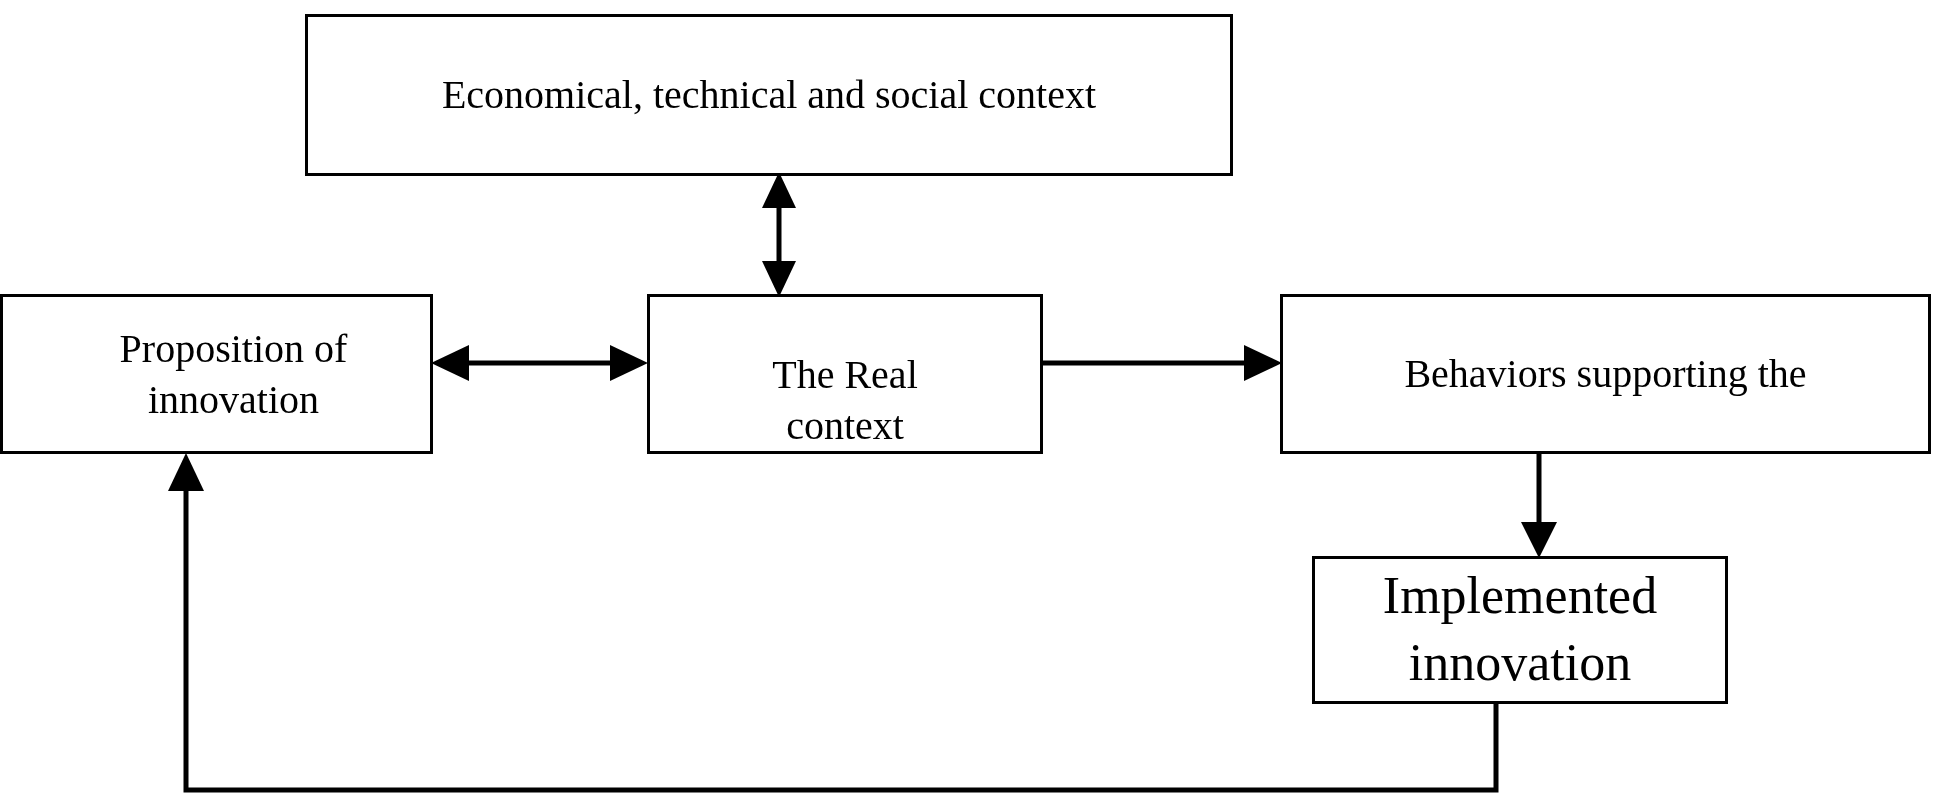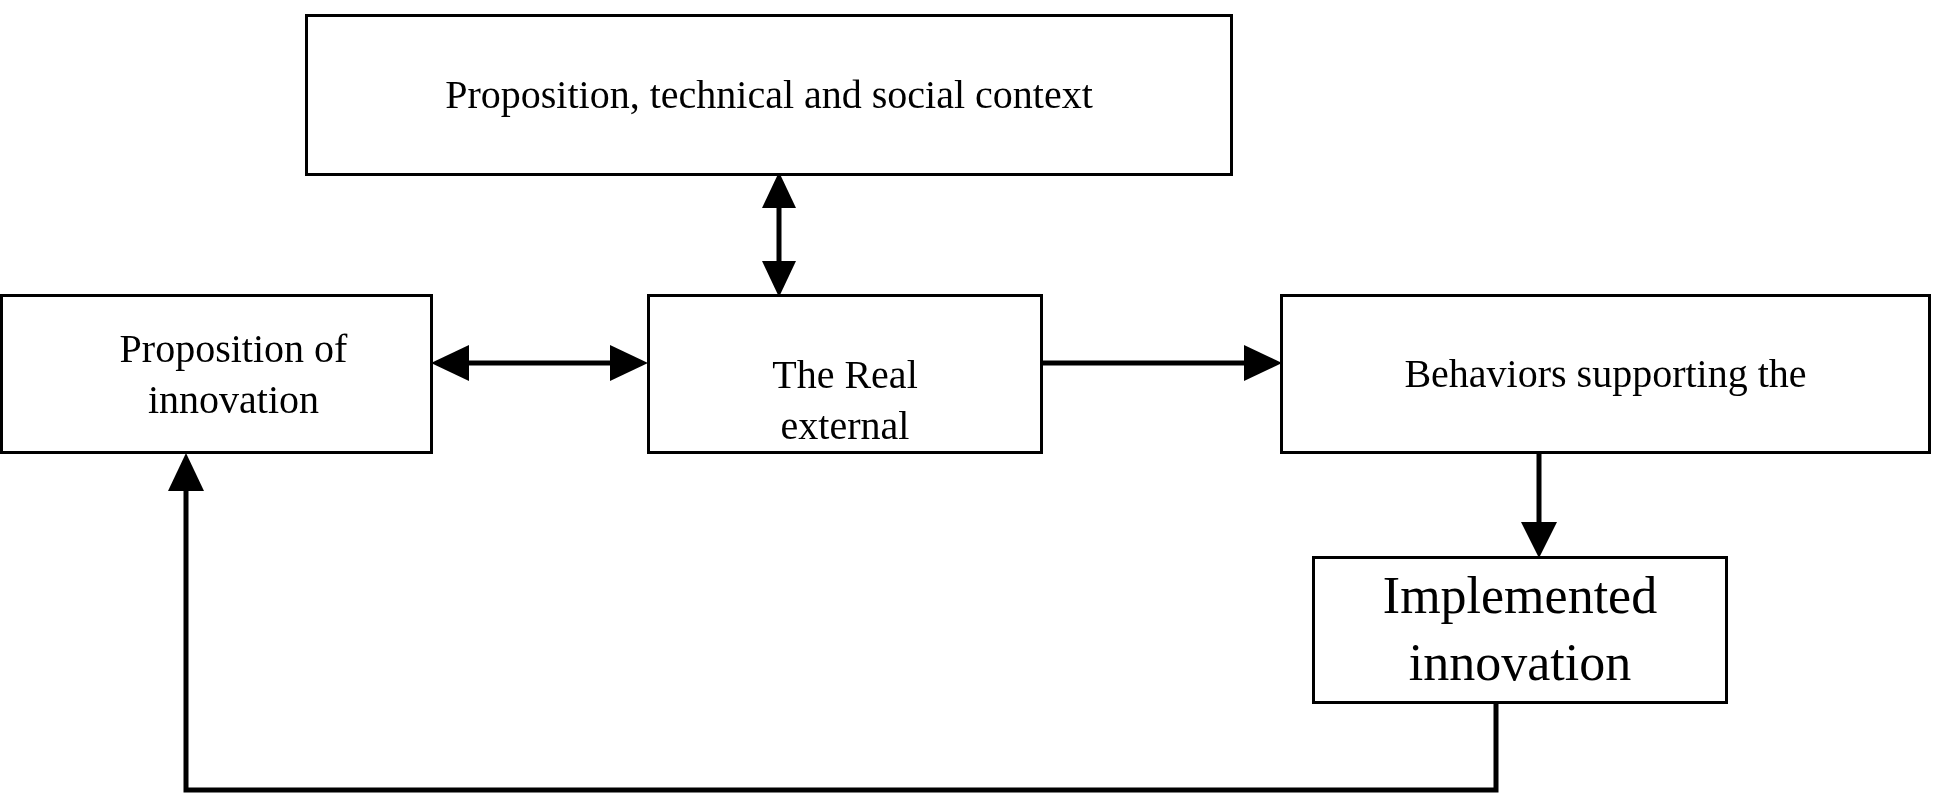--- a/index.html
+++ b/index.html
@@ -103,31 +103,31 @@
       <polygon points="1539,558 1521,522 1557,522" fill="#000000"></polygon>
     </g>
 
     <g>
       <path d="M 1496 704 L 1496 790 L 186 790 L 186 470" stroke="#000000" stroke-width="5" fill="none"></path>
       <polygon points="186,453 168,491 204,491" fill="#000000"></polygon>
     </g>
   </svg>
 
   <div class="node" id="node-context">
-    <span class="line">Proposition, technical and social context</span>
+    <span class="line">Economical, technical and social context</span>
   </div>
 
   <div class="node" id="node-proposition">
     <span class="line">Proposition of</span>
     <span class="line">innovation</span>
   </div>
 
   <div class="node" id="node-real-context">
     <span class="line">The Real</span>
-    <span class="line">external</span>
+    <span class="line">context</span>
   </div>
 
   <div class="node" id="node-behaviors">
     <span class="line">Behaviors supporting the</span>
   </div>
 
   <div class="node" id="node-implemented">
     <span class="line">Implemented</span>
     <span class="line">innovation</span>
   </div>

